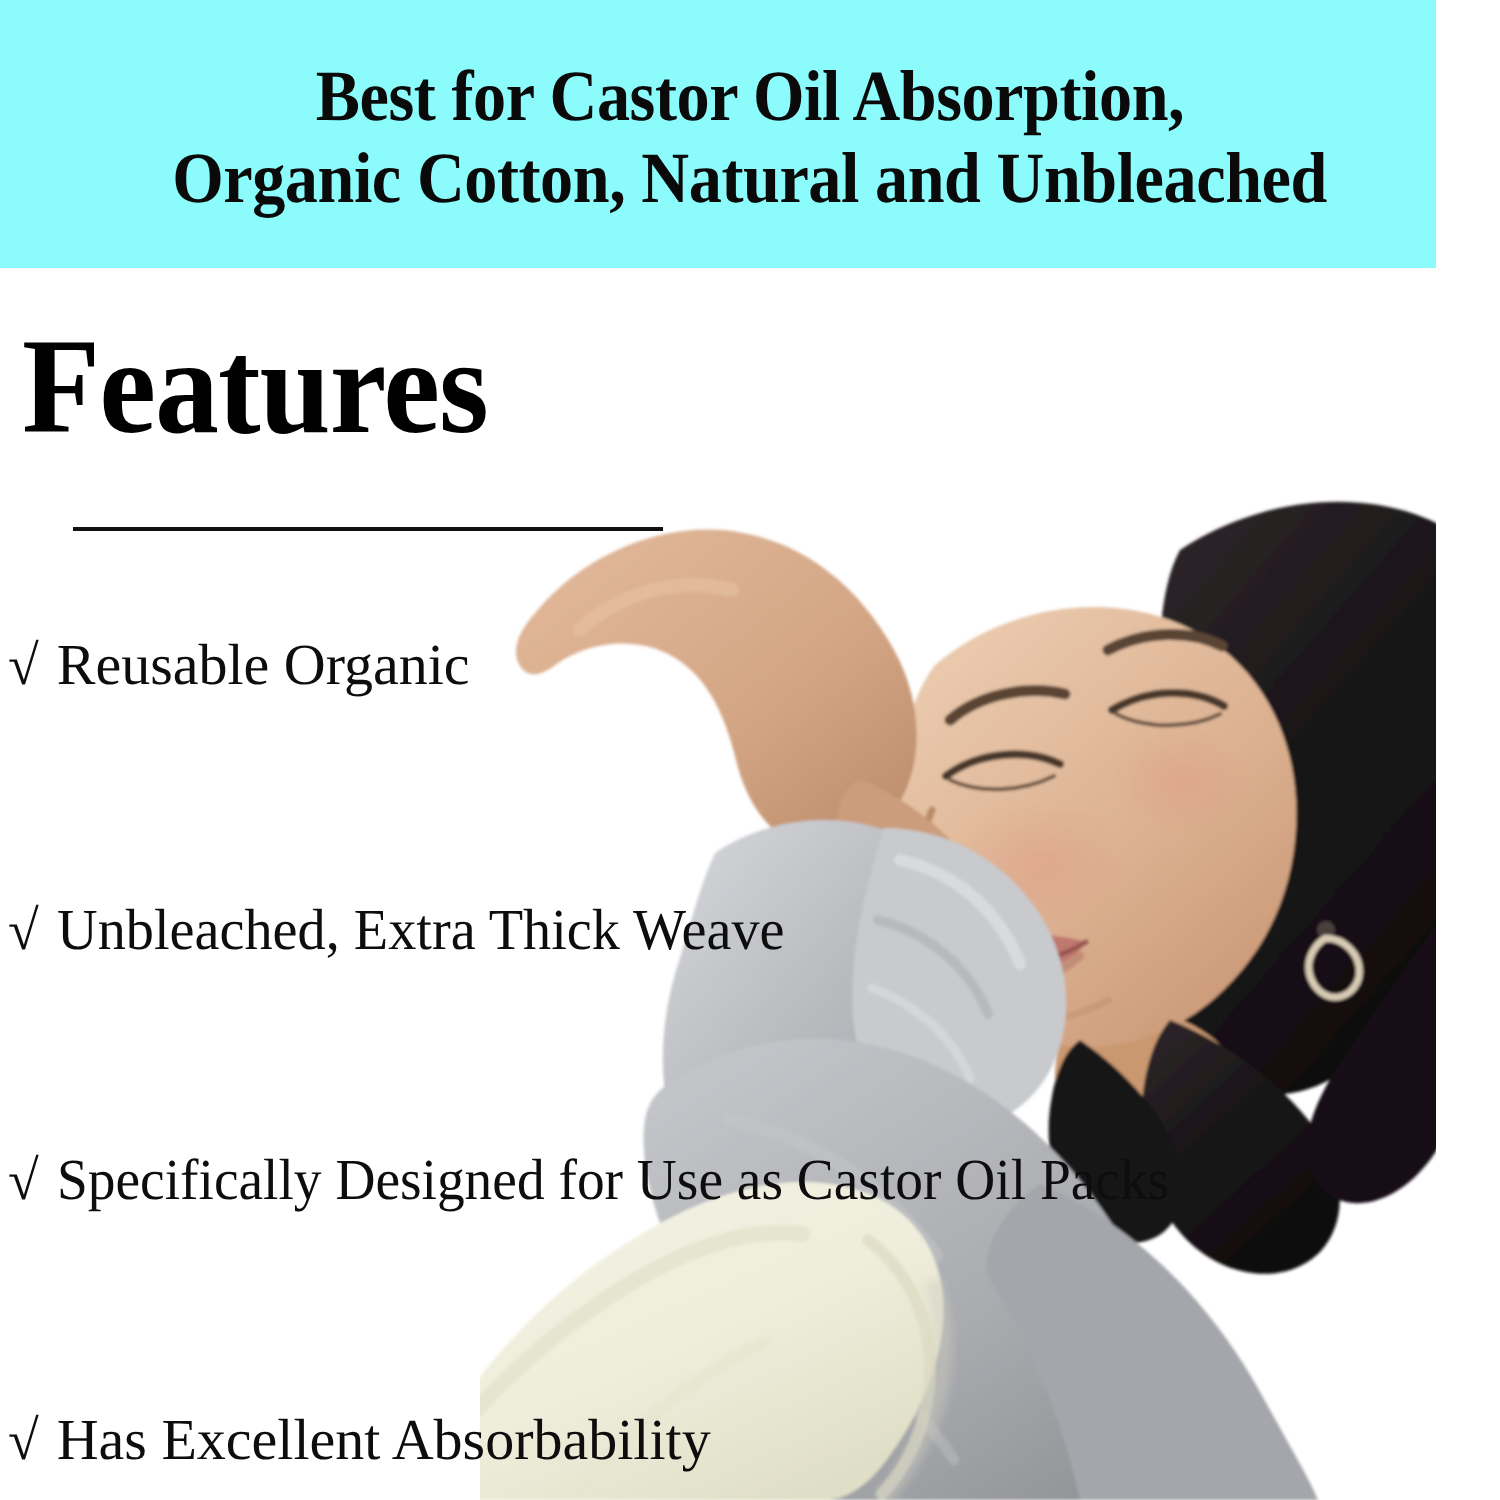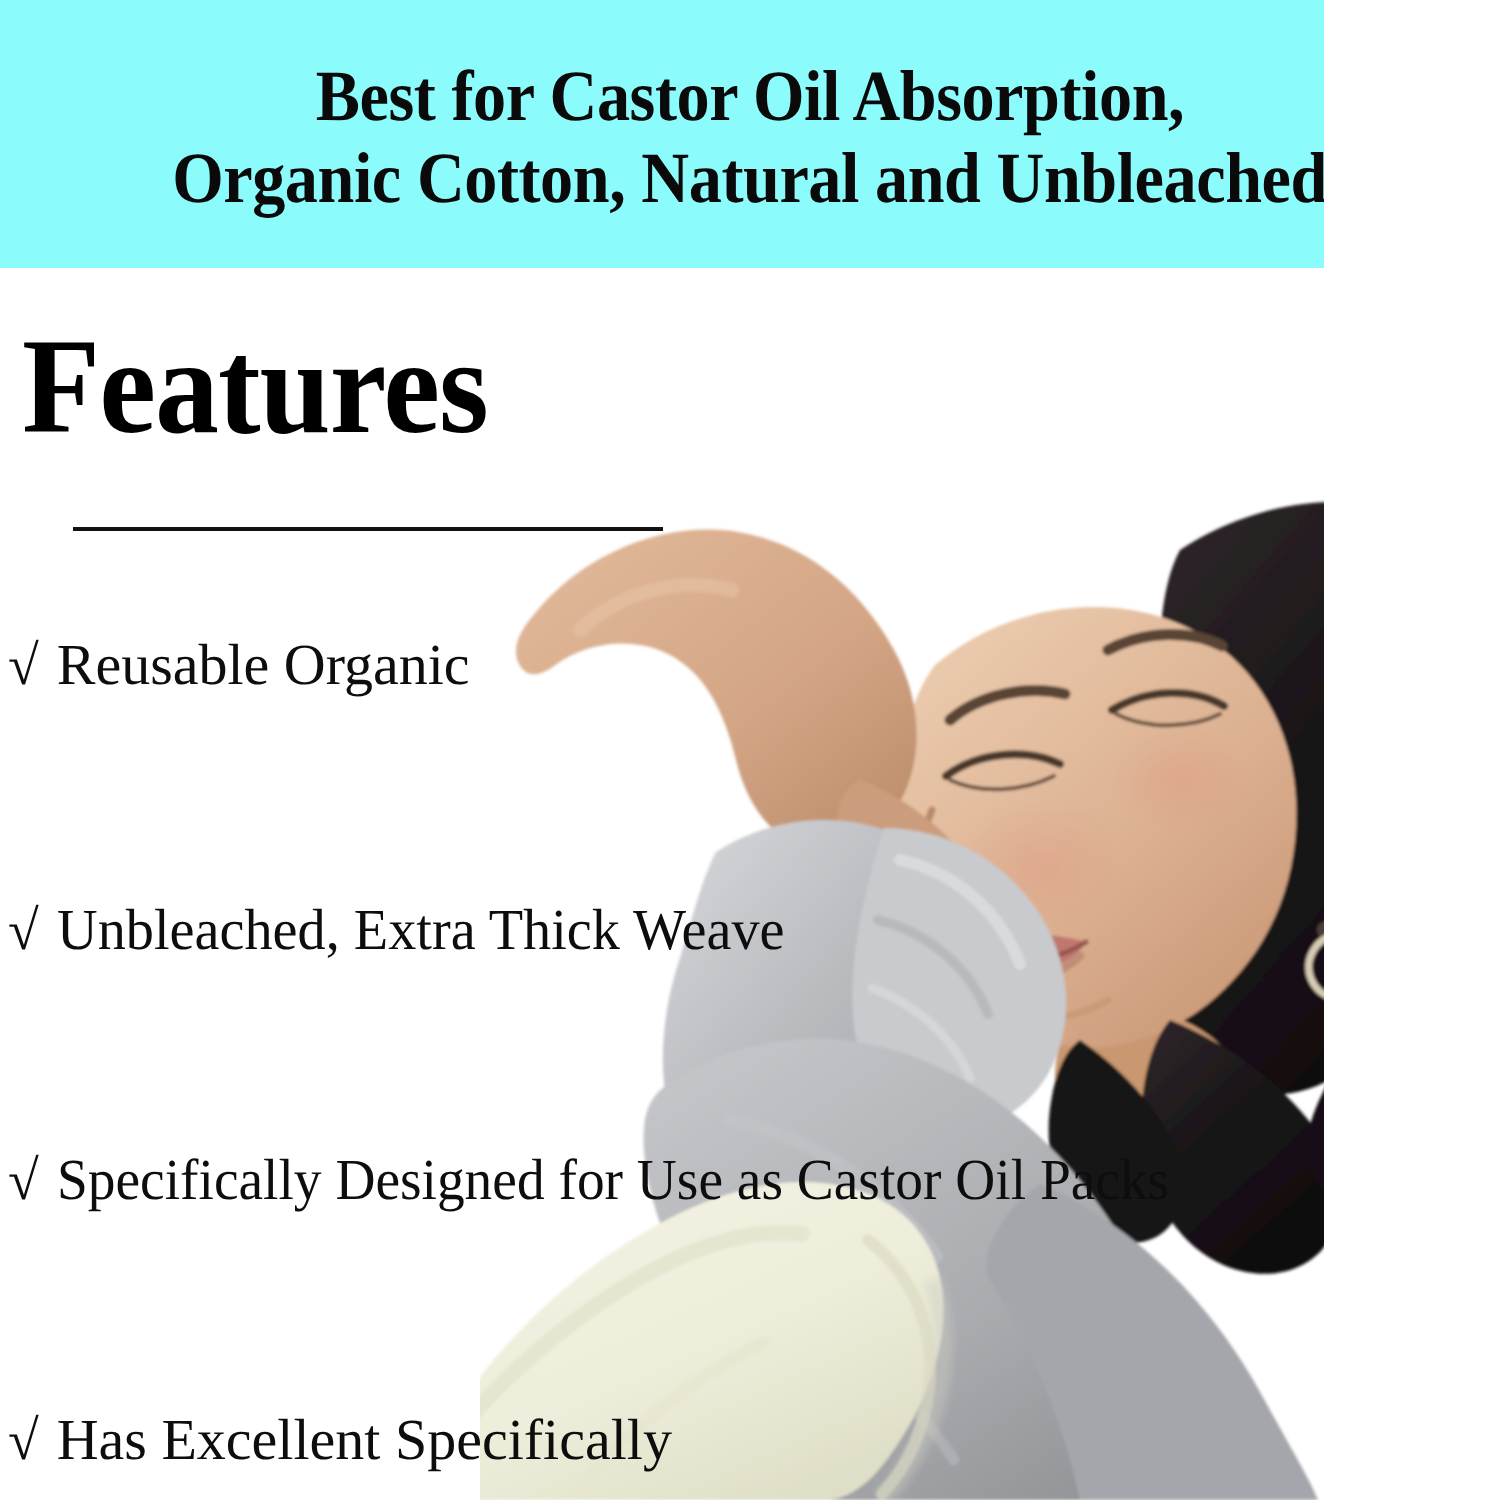--- a/index.html
+++ b/index.html
@@ -2,21 +2,21 @@
 <html><head>
 <meta charset="utf-8">
 <style>
   html, body {
     margin: 0;
     padding: 0;
     background: #ffffff;
   }
   #page {
     position: relative;
-    width: 1324px;
+    width: 1436px;
     height: 1500px;
     background: #ffffff;
     overflow: hidden;
     font-family: "Liberation Serif", "DejaVu Serif", serif;
   }
 
   
   #header-banner {
     position: absolute;
     left: 0;
@@ -293,18 +293,18 @@
       <span class="feature-label">Unbleached, Extra Thick Weave</span>
     </div>
 
     <div class="feature-item" id="feature-item-2">
       <span class="feature-check">√</span>
       <span class="feature-label">Specifically Designed for Use as Castor Oil Packs</span>
     </div>
 
     <div class="feature-item" id="feature-item-3">
       <span class="feature-check">√</span>
-      <span class="feature-label">Has Excellent Specifically</span>
+      <span class="feature-label">Has Excellent Absorbability</span>
     </div>
 
   </div>
 
 </div>
 
 </body></html>

